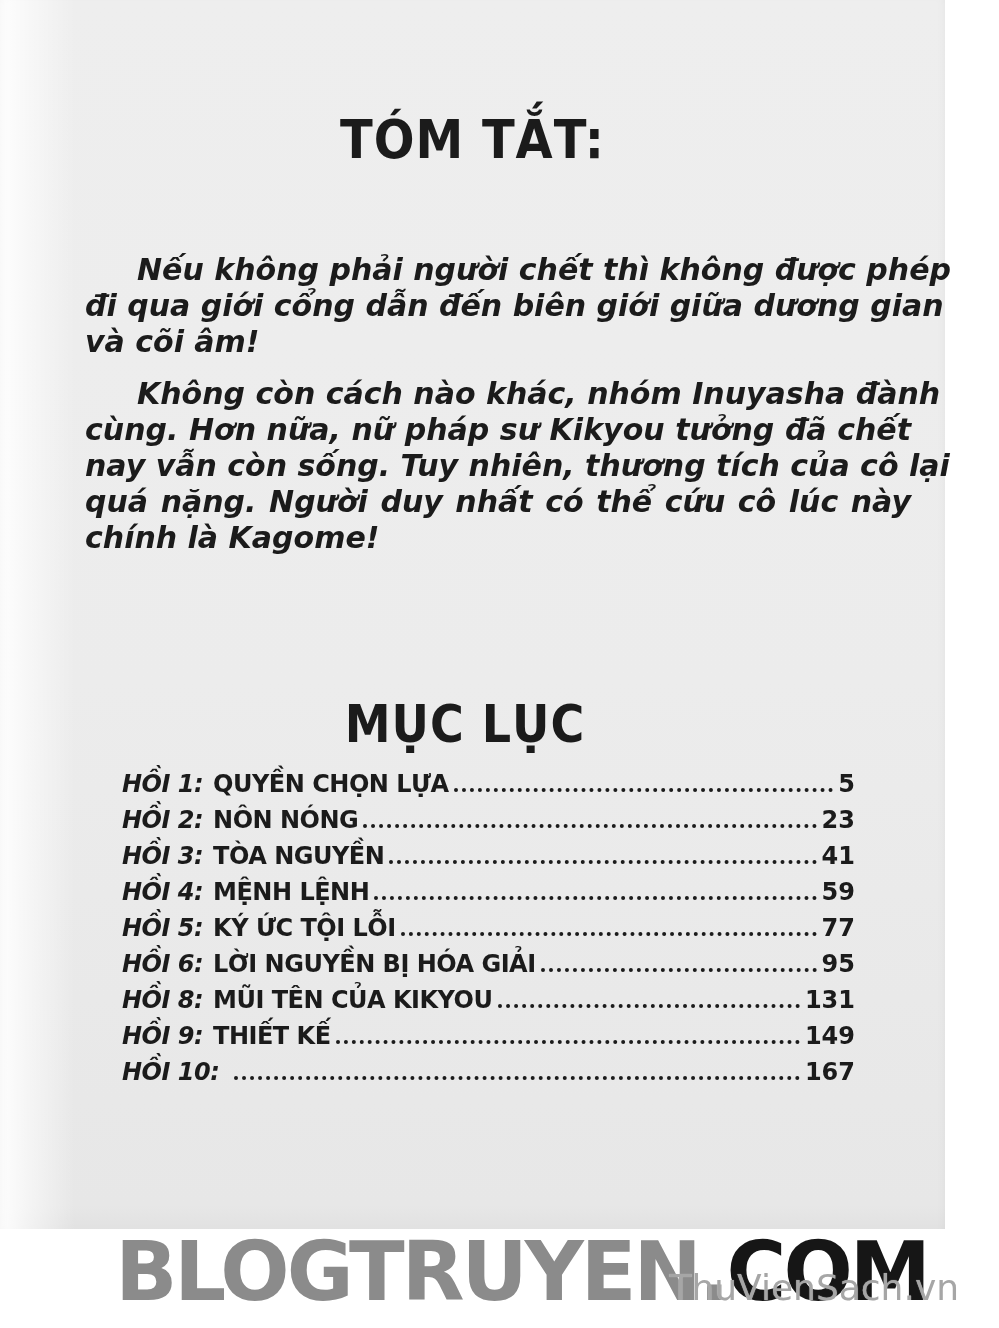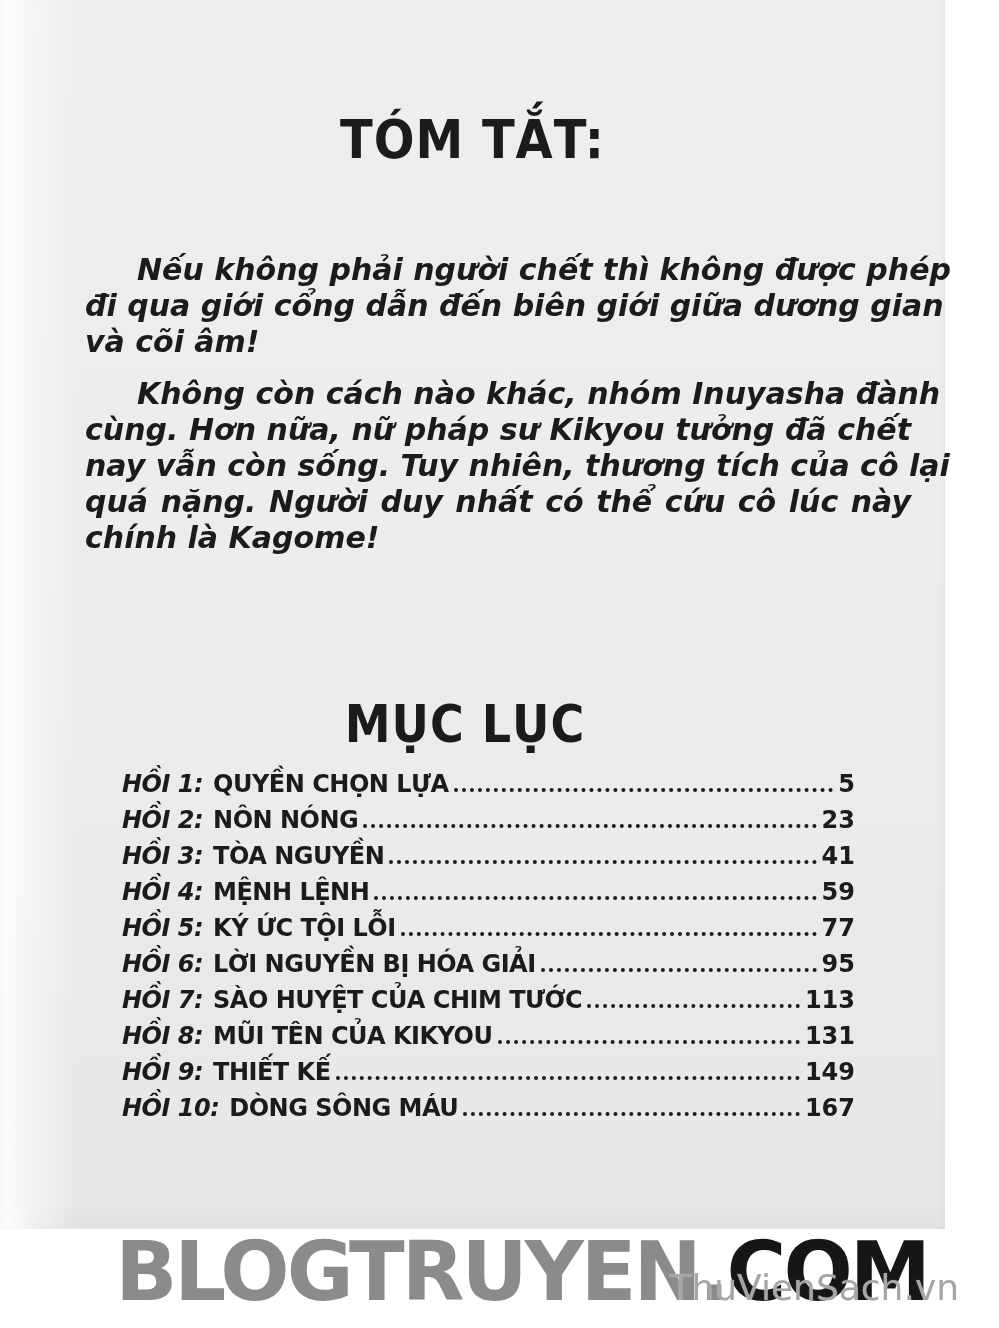--- a/index.html
+++ b/index.html
@@ -184,44 +184,37 @@
     <span class="toc-page">77</span>
   </div>
 
   <div class="toc-row">
     <span class="toc-chapter">HỒI 6:</span>
     <span class="toc-chapter-title">LỜI NGUYỀN BỊ HÓA GIẢI</span>
     <span class="toc-leader"></span>
     <span class="toc-page">95</span>
   </div>
 
-  <div class="toc-row">
-    <span class="toc-chapter">HỒI 7:</span>
-    <span class="toc-chapter-title">SÀO HUYỆT CỦA CHIM TƯỚC</span>
-    <span class="toc-leader"></span>
-    <span class="toc-page">113</span>
-  </div>
 
   <div class="toc-row">
     <span class="toc-chapter">HỒI 8:</span>
     <span class="toc-chapter-title">MŨI TÊN CỦA KIKYOU</span>
     <span class="toc-leader"></span>
     <span class="toc-page">131</span>
   </div>
 
   <div class="toc-row">
     <span class="toc-chapter">HỒI 9:</span>
     <span class="toc-chapter-title">THIẾT KẾ</span>
     <span class="toc-leader"></span>
     <span class="toc-page">149</span>
   </div>
 
   <div class="toc-row">
     <span class="toc-chapter">HỒI 10:</span>
-    <span class="toc-chapter-title">DÒNG SÔNG MÁU</span>
     <span class="toc-leader"></span>
     <span class="toc-page">167</span>
   </div>
 </div>
 
 </div>
 
 <div class="footer">
   <div class="site-logo">
     <span class="logo-gray">BLOGTRUYEN.</span><span class="logo-black">COM</span>

